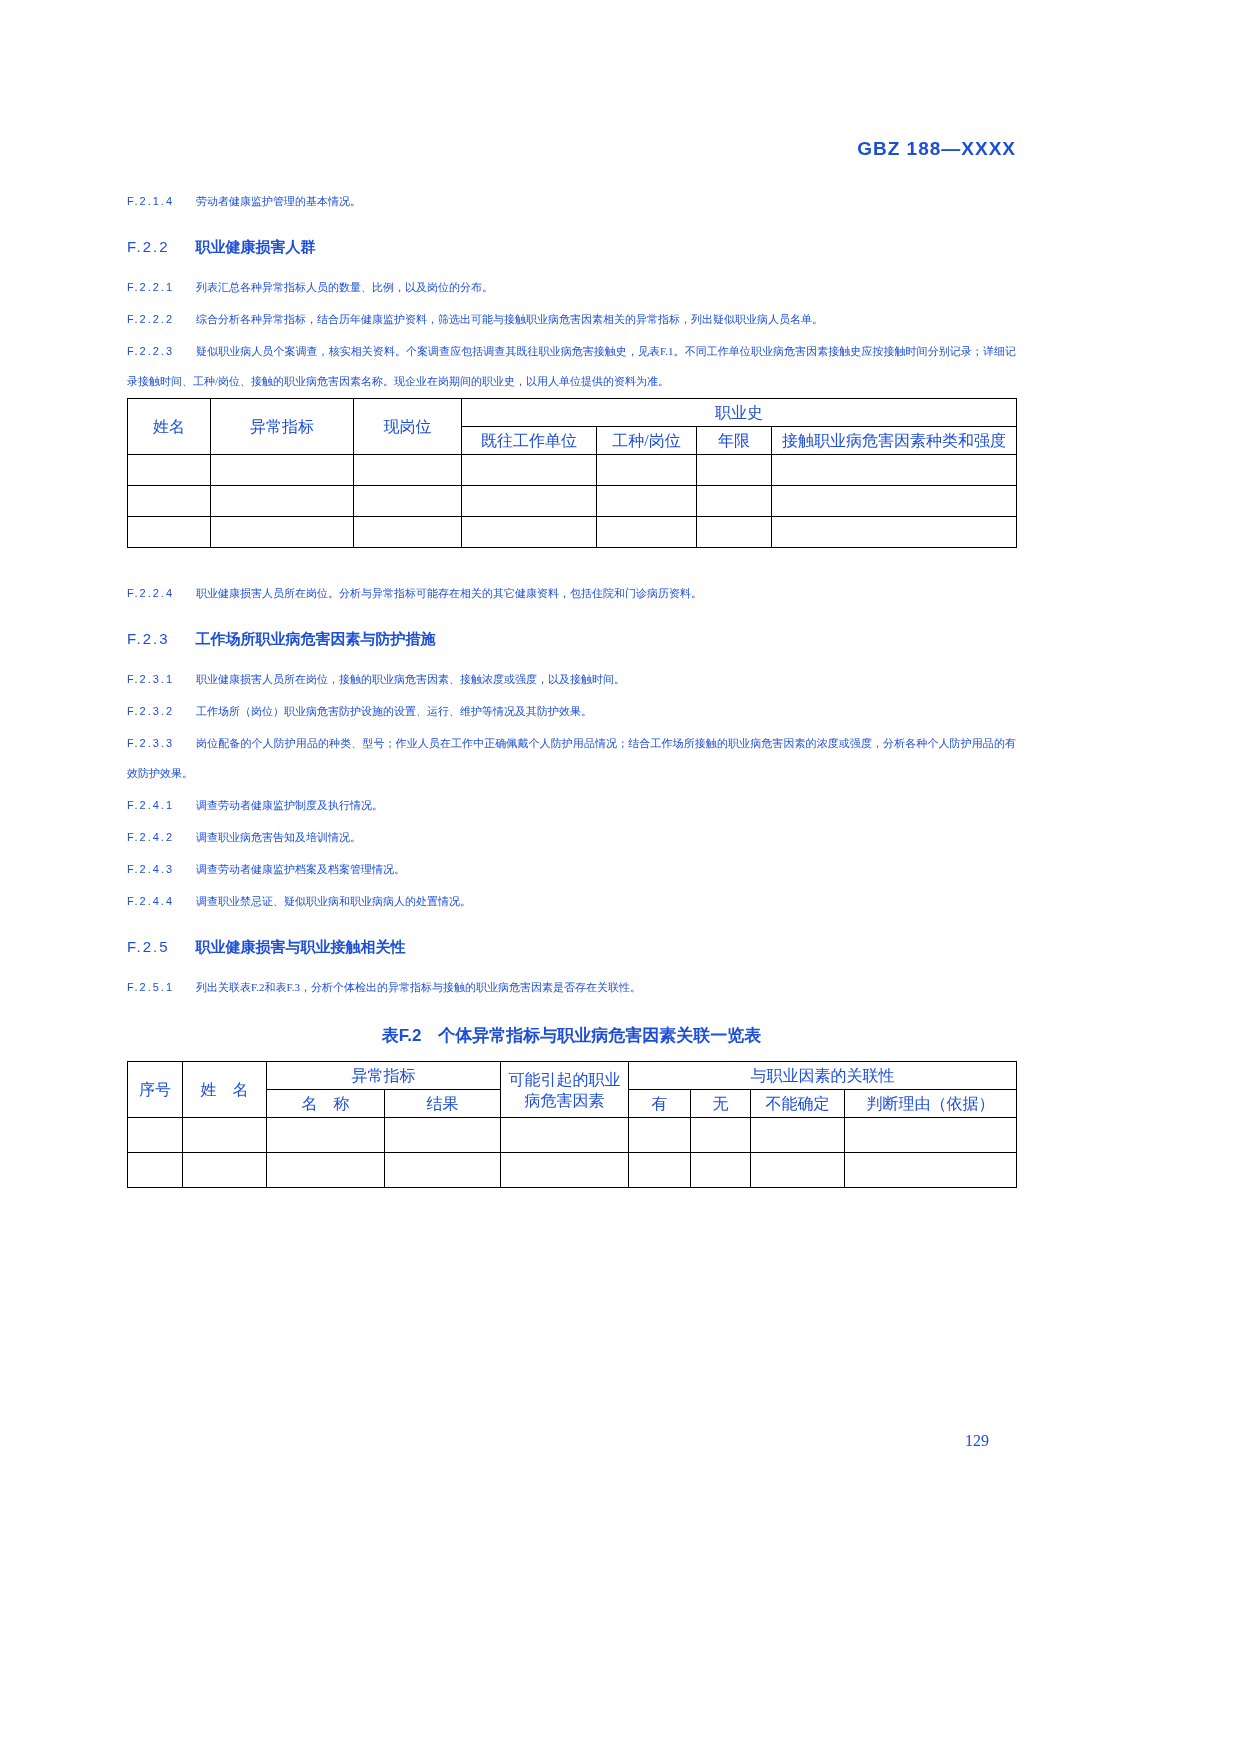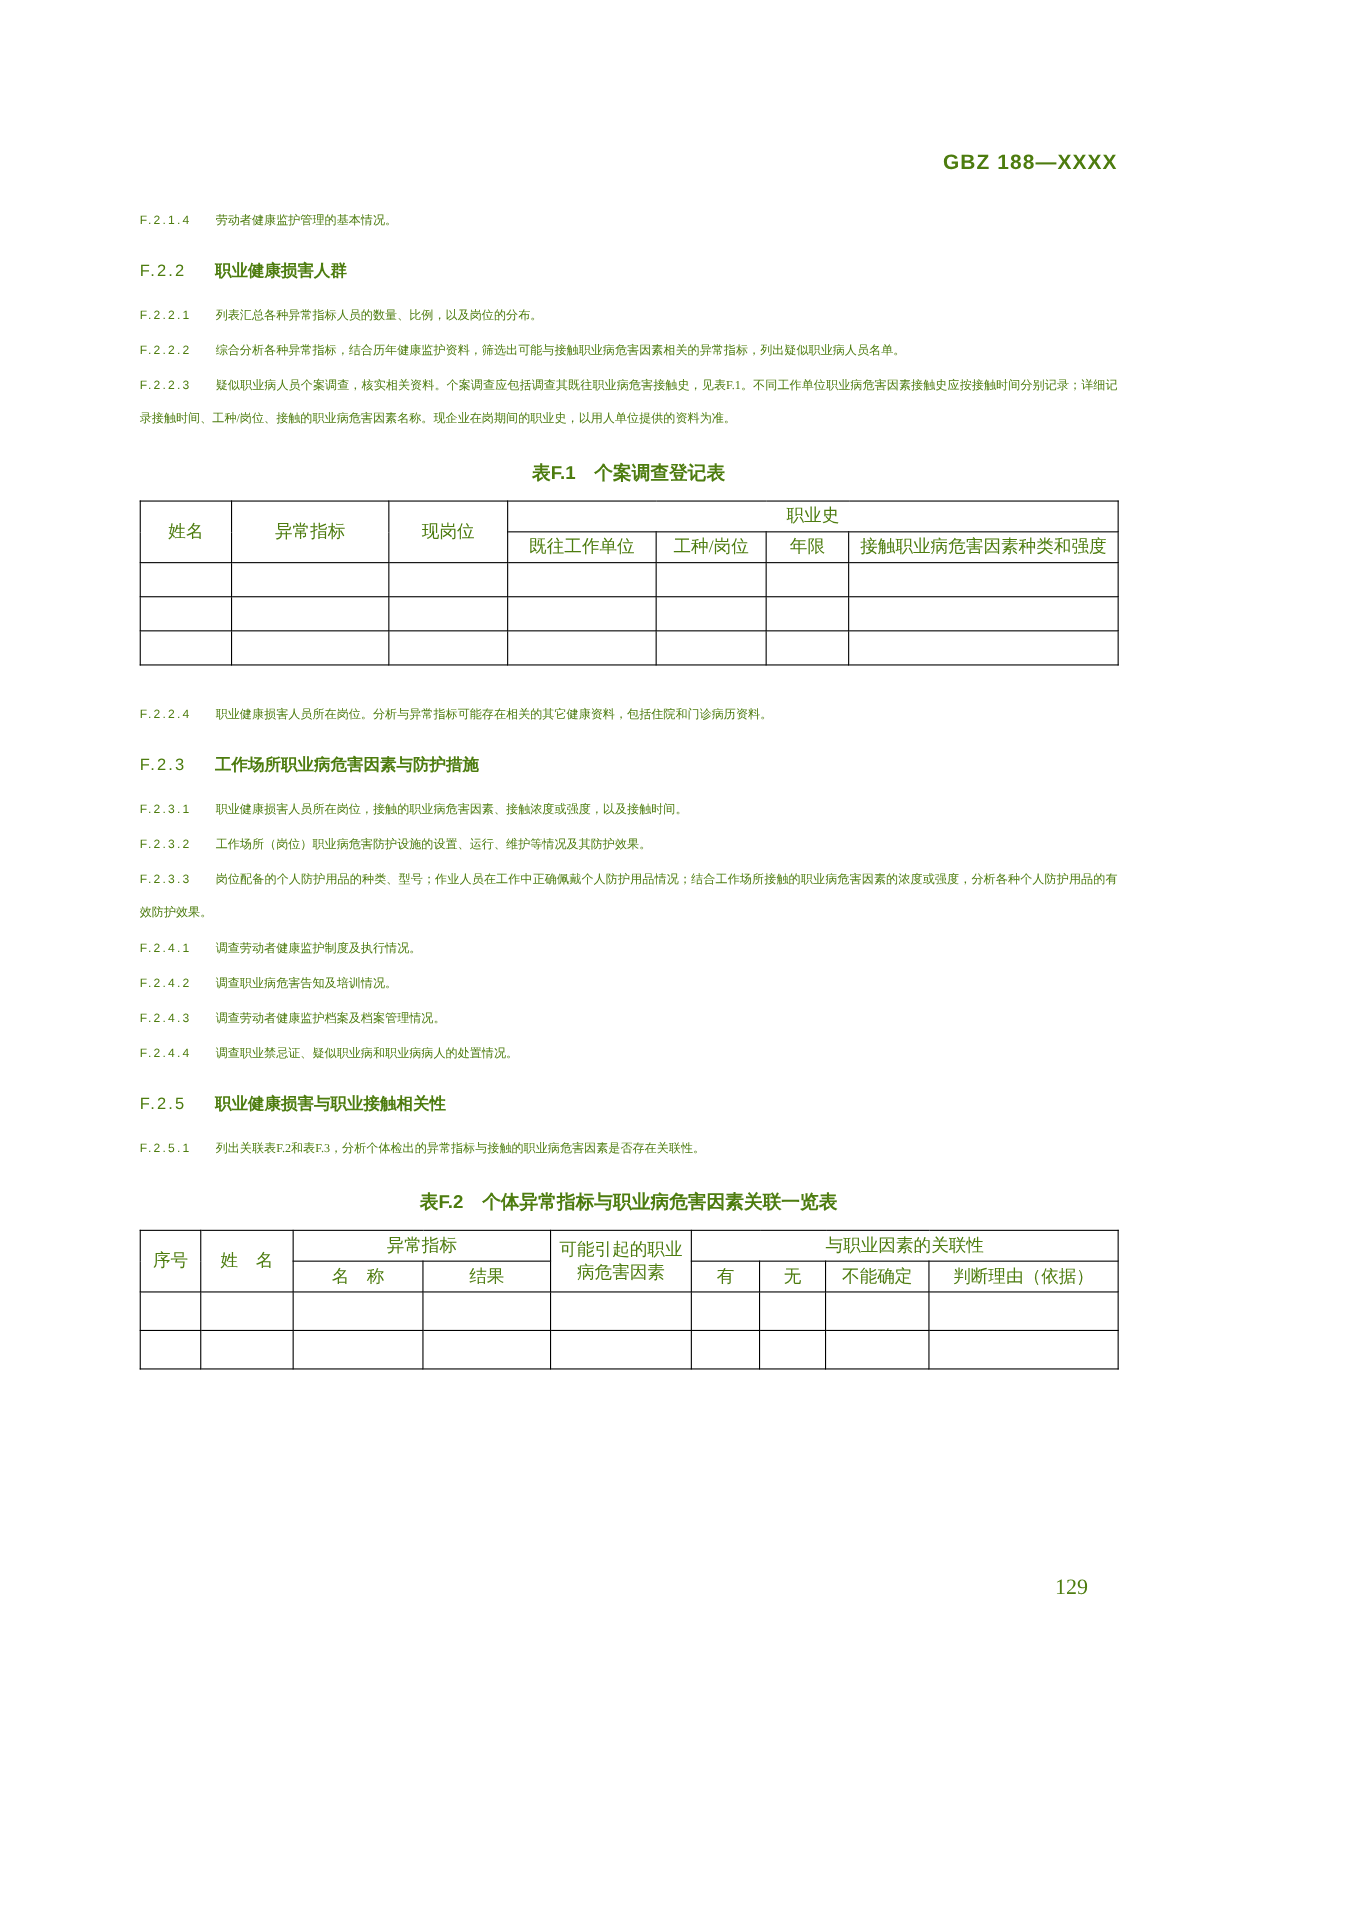--- a/index.html
+++ b/index.html
@@ -4,21 +4,21 @@
 <style>
   * { margin: 0; padding: 0; box-sizing: border-box; }
   html, body { background: #e8e8e8; }
   .page {
     width: 1241px;
     height: 1755px;
     background: #ffffff;
     position: relative;
     margin: 0 auto;
     font-family: "Liberation Serif", "DejaVu Serif", serif;
-    color: #4d7c0f;
+    color: #1d4ed8;
     padding: 138px 225px 0 127px;
   }
   .doc-header {
     text-align: right;
     font-family: "Liberation Sans", "DejaVu Sans", sans-serif;
     font-weight: bold;
     font-size: 19px;
     letter-spacing: 1px;
     margin-bottom: 26px;
   }
@@ -73,21 +73,21 @@
     padding: 3px 4px;
   }
   table.grid tr.hdr th { height: 27px; }
   table.grid tr.body-row td { height: 31px; }
   table.grid#table-f2 tr.body-row td { height: 35px; }
   .spacer-after-f1 { height: 22px; }
   .page-number {
     position: absolute;
     top: 1432px;
     right: 252px;
-    font-size: 20px;
+    font-size: 16px;
     text-align: right;
   }
 </style>
 </head>
 <body>
 
 <div class="page">
 
   <div class="doc-header">GBZ 188—XXXX</div>
 
@@ -102,21 +102,20 @@
   <p class="clause">
     <span class="num">F.2.2.1</span><span>列表汇总各种异常指标人员的数量、比例，以及岗位的分布。</span>
   </p>
   <p class="clause">
     <span class="num">F.2.2.2</span><span>综合分析各种异常指标，结合历年健康监护资料，筛选出可能与接触职业病危害因素相关的异常指标，列出疑似职业病人员名单。</span>
   </p>
   <p class="clause">
     <span class="num">F.2.2.3</span><span>疑似职业病人员个案调查，核实相关资料。个案调查应包括调查其既往职业病危害接触史，见表F.1。不同工作单位职业病危害因素接触史应按接触时间分别记录；详细记录接触时间、工种/岗位、接触的职业病危害因素名称。现企业在岗期间的职业史，以用人单位提供的资料为准。</span>
   </p>
 
-  <div class="tbl-caption">表F.1　个案调查登记表</div>
 
   <table class="grid" id="table-f1">
     <colgroup>
       <col style="width:83px">
         <col style="width:143px">
         <col style="width:108px">
         <col style="width:135px">
         <col style="width:100px">
         <col style="width:75px">
         <col style="width:245px">

